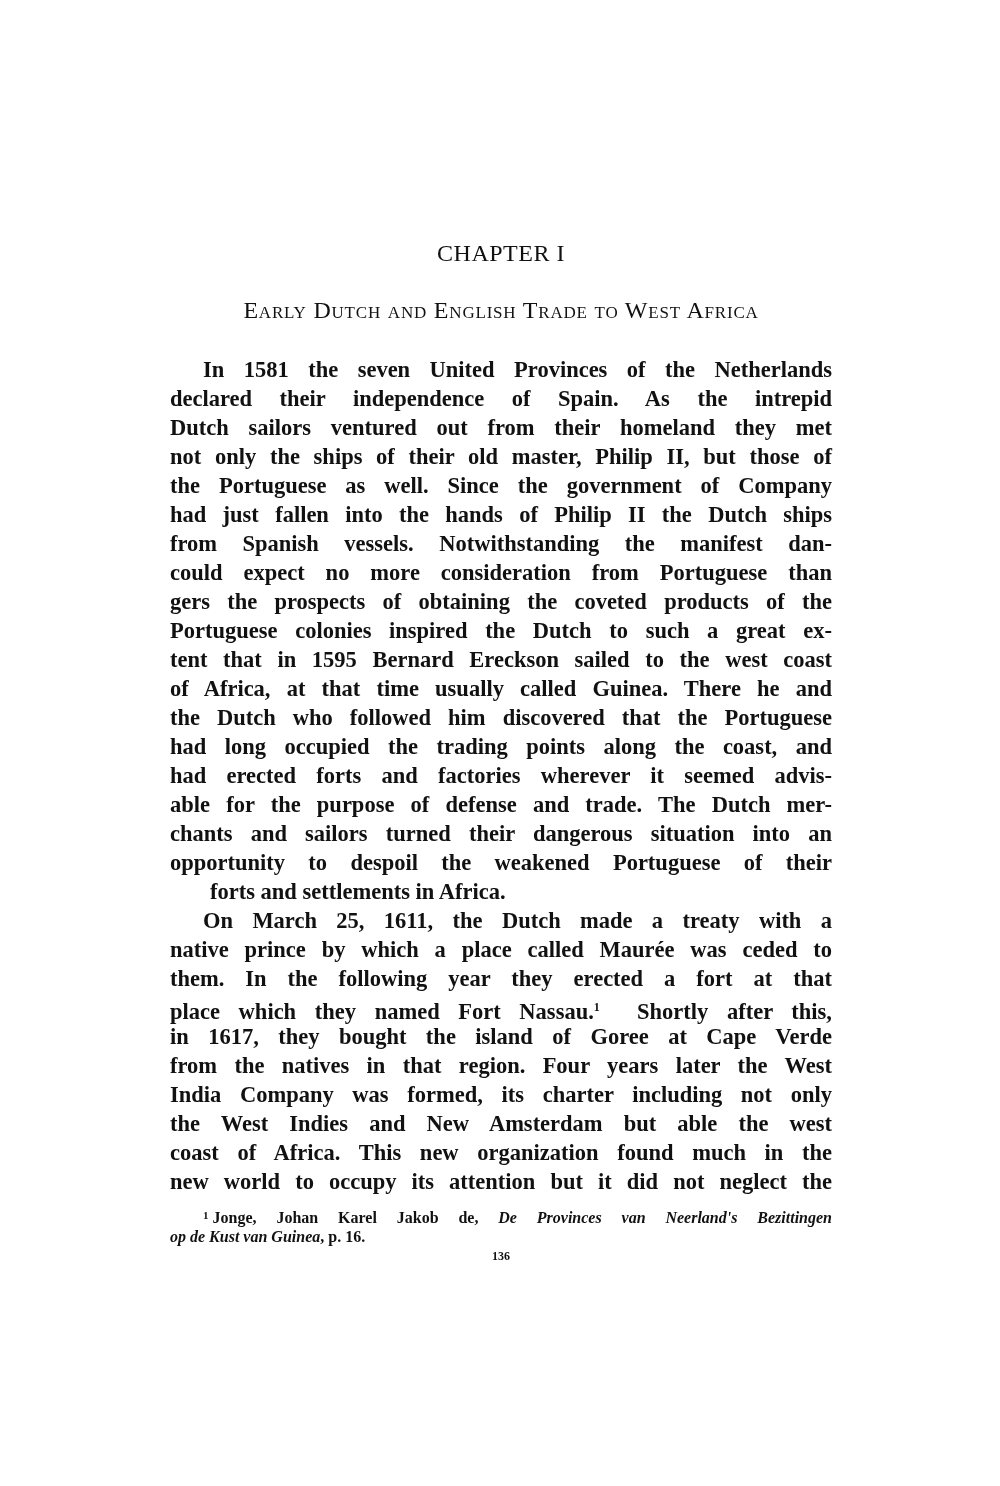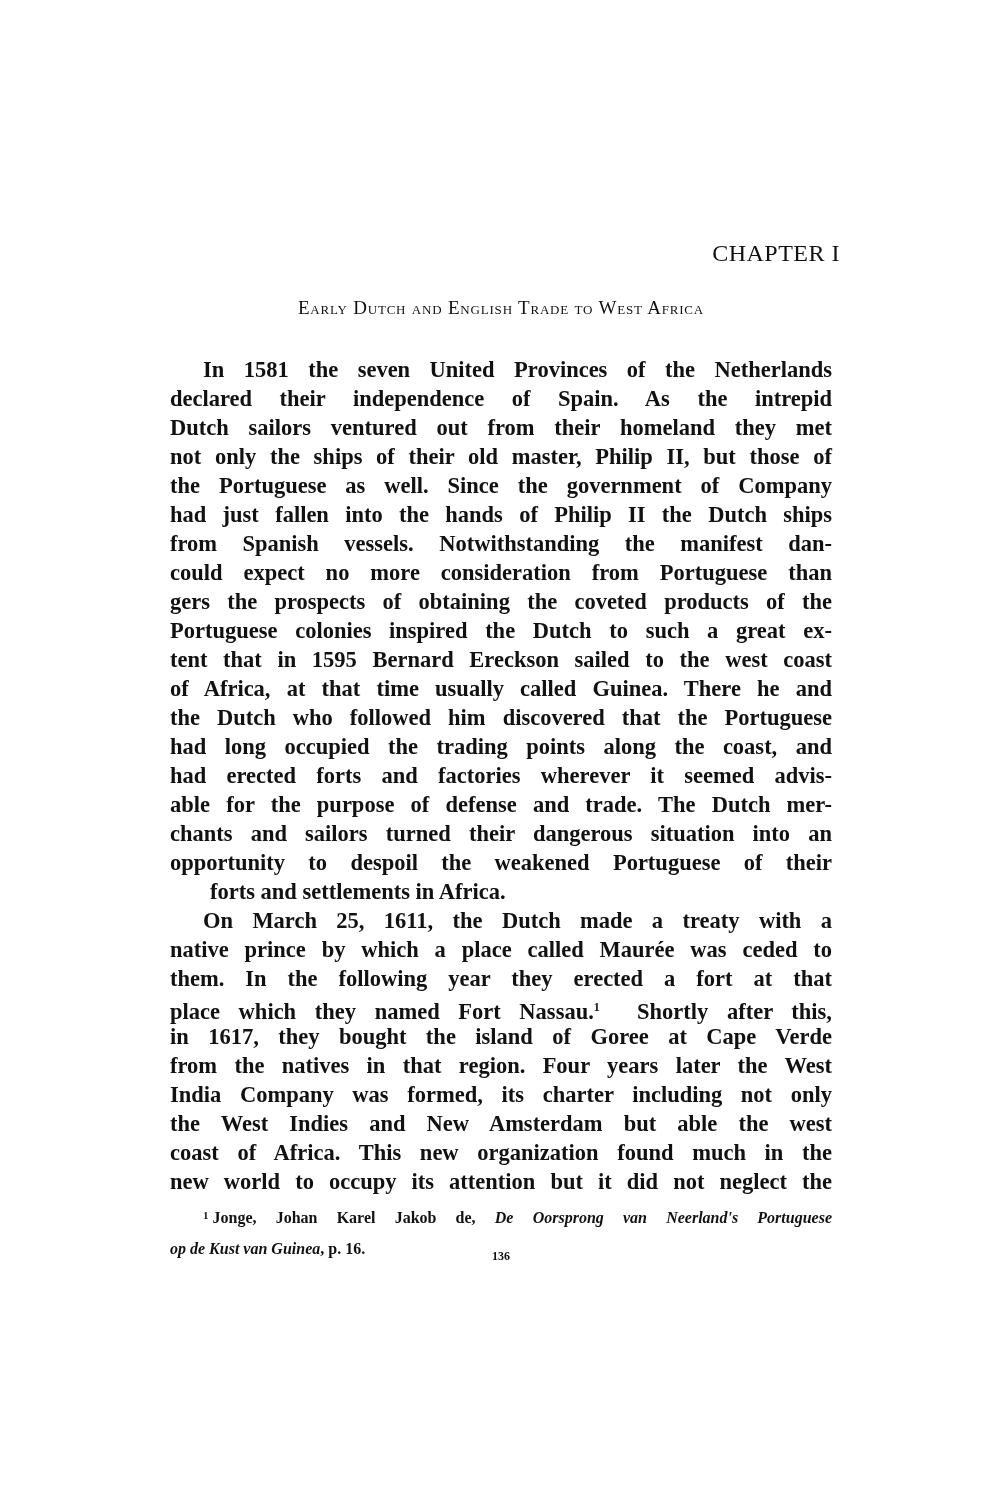--- a/index.html
+++ b/index.html
@@ -1,32 +1,32 @@
 <!DOCTYPE html>
 <html><head>
 <meta charset="utf-8">
 <style>
   html, body { margin: 0; padding: 0; background: #ffffff; }
   body { width: 1000px; height: 1486px; position: relative; overflow: hidden;
          font-family: "Liberation Serif", "DejaVu Serif", serif; color: #111; }
   .page { position: absolute; left: 170px; top: 0; width: 662px; }
-  .chapter-title { position: absolute; top: 240px; left: 8px; width: 662px; text-align: right;
+  .chapter-title { position: absolute; top: 240px; left: 0; width: 662px; text-align: center;
                    font-size: 24px; letter-spacing: 0.5px; font-weight: normal; }
   .chapter-subtitle { position: absolute; top: 297px; left: 0; width: 662px; text-align: center;
-                      font-size: 19px; font-variant: small-caps; letter-spacing: 0.8px; }
+                      font-size: 24px; font-variant: small-caps; letter-spacing: 0.8px; }
   .body { position: absolute; top: 355px; left: 0; width: 662px; }
   .line { display: block; height: 29px; line-height: 29px; font-size: 22.5px;
           text-align: justify; text-align-last: justify; white-space: nowrap; font-weight: 600; }
   .line.last { text-align-last: left; margin-left: 40px; }
   .line.indent { padding-left: 33px; }
   .footnotes { position: absolute; top: 1204px; left: 0; width: 662px; }
   .fn-line { display: block; height: 22px; line-height: 22px; font-size: 16px;
              text-align: justify; text-align-last: justify; white-space: nowrap; font-weight: bold; }
   .fn-line.indent { padding-left: 33px; }
-  .fn-line.last { text-align-last: left; margin-top: 12px; }
+  .fn-line.last { text-align-last: left; }
   .fn-mark { font-size: 11px; vertical-align: 4px; margin-right: 4px; }
   .sup { font-size: 12px; vertical-align: 8px; }
   em { font-style: italic; }
   .page-number { position: absolute; top: 1249px; left: 0; width: 662px; text-align: center;
                  font-size: 12px; font-weight: bold; }
 </style>
 </head>
 <body>
 
 <div class="page">
@@ -61,18 +61,18 @@
     <span class="line"><span>place which they named Fort Nassau.</span><span class="sup">1</span><span style="white-space:pre">  Shortly after this,</span></span>
     <span class="line">in 1617, they bought the island of Goree at Cape Verde</span>
     <span class="line">from the natives in that region.  Four years later the West</span>
     <span class="line">India Company was formed, its charter including not only</span>
     <span class="line">the West Indies and New Amsterdam but able the west</span>
     <span class="line">coast of Africa.  This new organization found much in the</span>
     <span class="line">new world to occupy its attention but it did not neglect the</span>
   </div>
 
   <div class="footnotes">
-    <span class="fn-line indent"><span class="fn-mark">1</span><span>Jonge, Johan Karel Jakob de, </span><em>De Oorsprong van Neerland's Portuguese</em></span>
+    <span class="fn-line indent"><span class="fn-mark">1</span><span>Jonge, Johan Karel Jakob de, </span><em>De Provinces van Neerland's Bezittingen</em></span>
     <span class="fn-line last"><em>op de Kust van Guinea</em><span>, p. 16.</span></span>
   </div>
 
   <div class="page-number">136</div>
 </div>
 
 </body></html>

